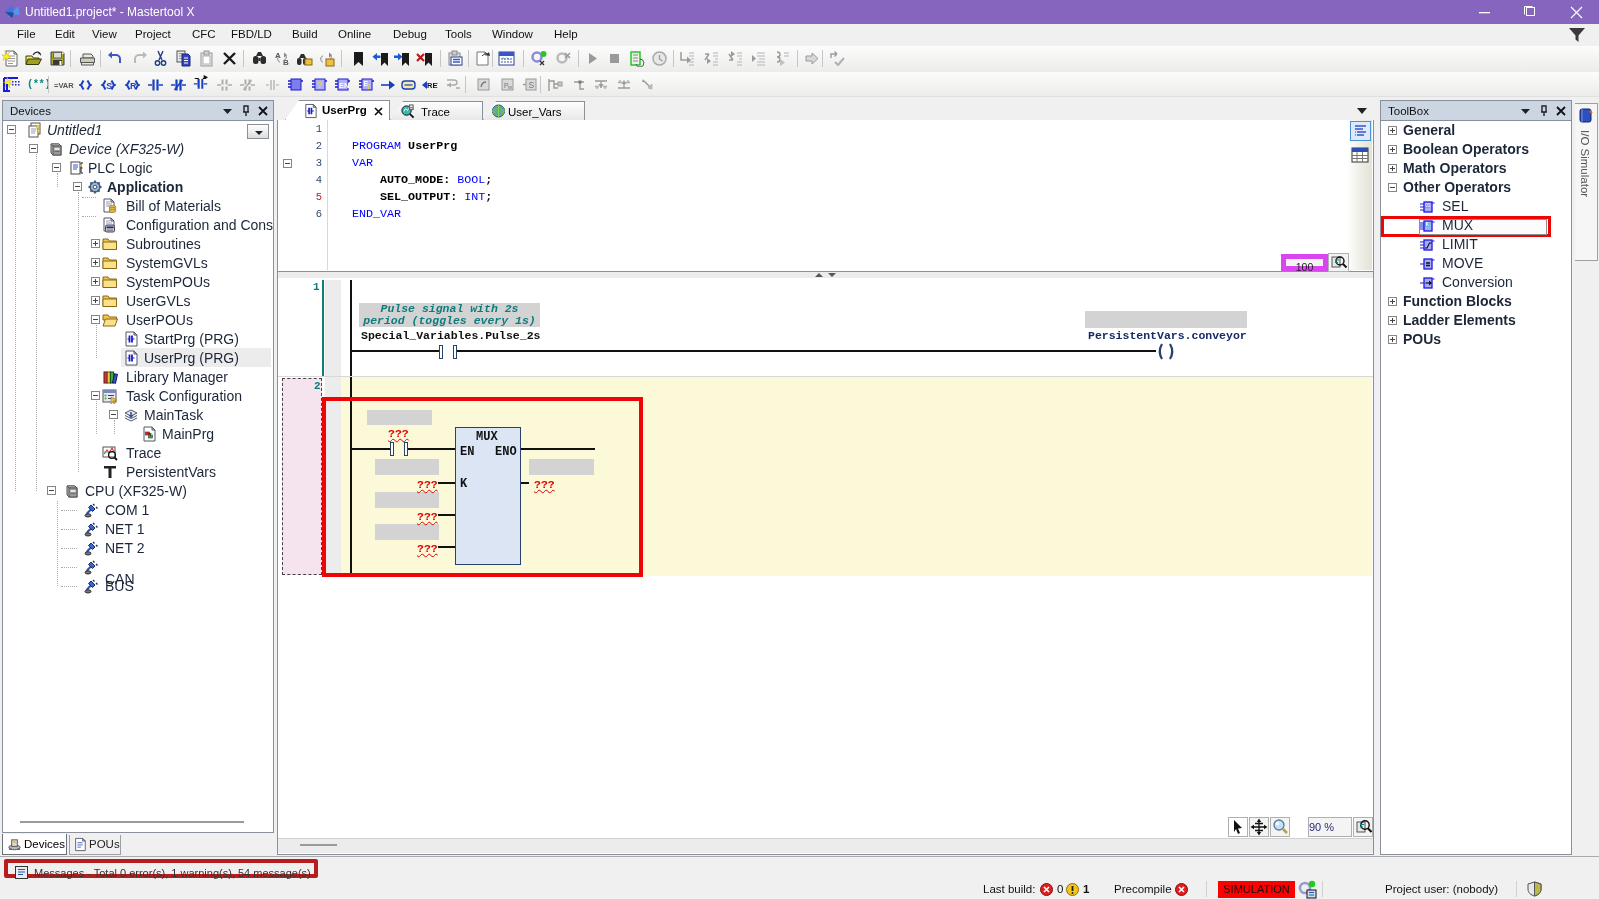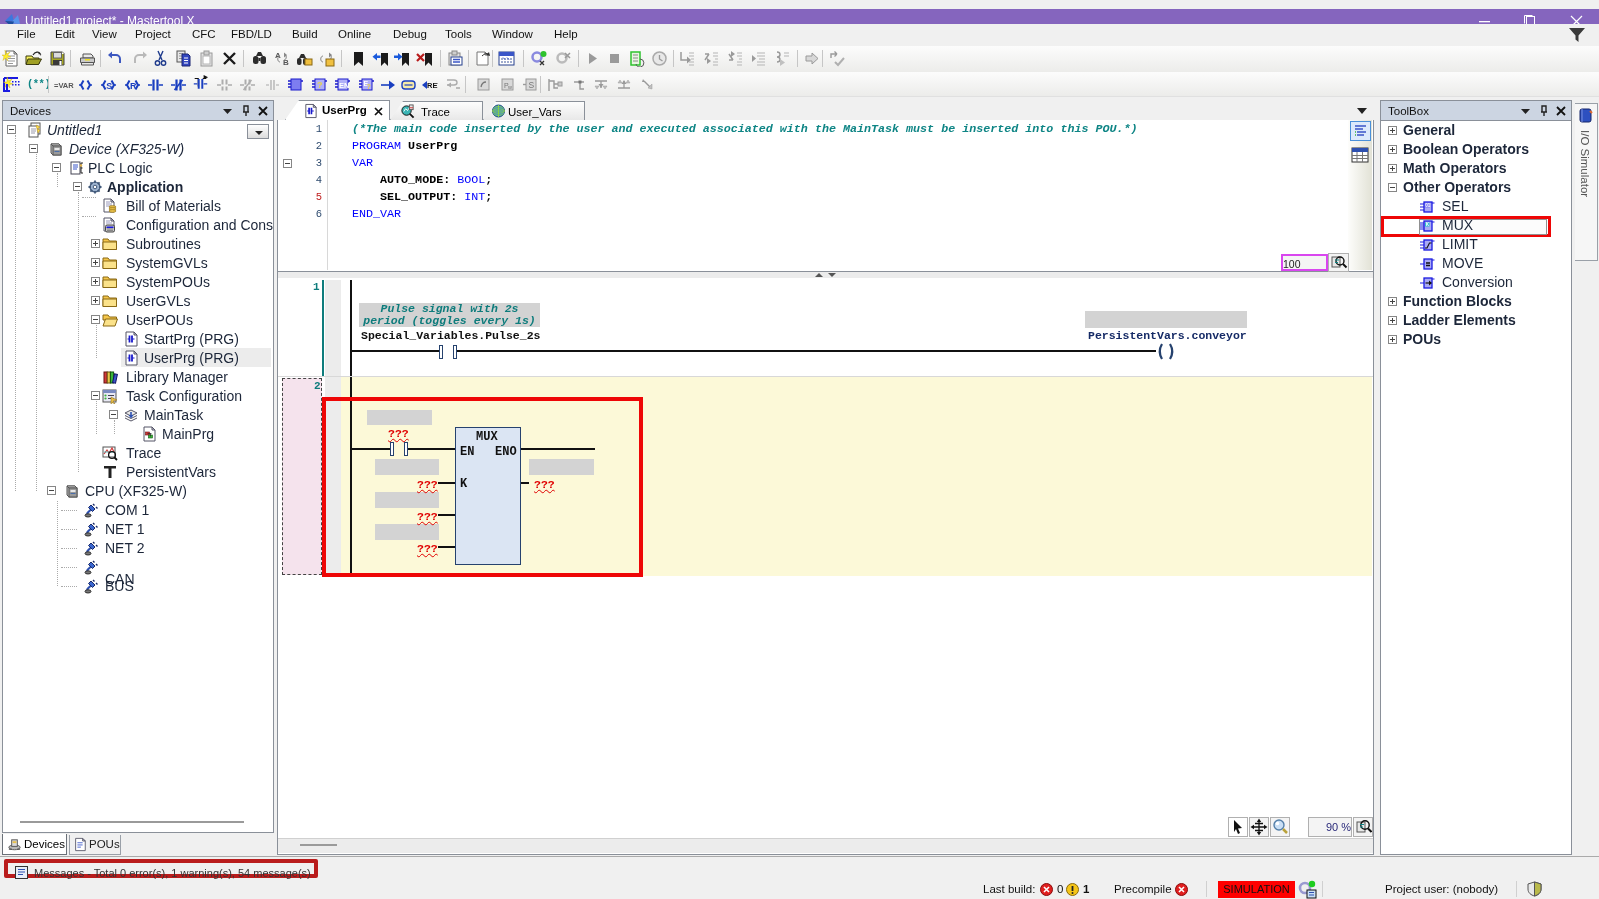--- a/index.html
+++ b/index.html
@@ -2,21 +2,21 @@
 <html><head>
 <meta charset="utf-8">
 <style>
 * { box-sizing: border-box; }
 html,body { margin:0; padding:0; }
 body { width:1599px; height:899px; position:relative; overflow:hidden;
   font-family:"Liberation Sans",sans-serif; background:#f0f0f0; }
 .abs { position:absolute; }
 .mono { font-family:"Liberation Mono",monospace; }
 
-#titlebar { left:0; top:0; width:1599px; height:24px; background:#8565be; color:#fff;margin-top:9px; }
+#titlebar { left:0; top:0; width:1599px; height:24px; background:#8565be; color:#fff; }
 #titlebar .ttl { position:absolute; left:25px; top:5px; font-size:12px; }
 .winbtn { position:absolute; top:0; width:34px; height:24px; color:#fff; text-align:center; }
 
 #menubar { left:0; top:24px; width:1599px; height:22px; background:#f0f0f0; font-size:11.5px; color:#111; }
 #menubar span { position:absolute; top:4px; }
 
 #tb1 { left:0; top:46px; width:1599px; height:26px; background:linear-gradient(#fcfcfc,#ececea); }
 #tb2 { left:0; top:72px; width:1599px; height:25px; background:linear-gradient(#fcfcfc,#ececea); border-bottom:1px solid #e0e0e0; }
 .tsep { position:absolute; top:4px; width:1px; height:17px; background:#c6c6c6; }
 .ic { position:absolute; width:17px; height:17px; }
@@ -724,41 +724,40 @@
   <div class="lnum" style="top:1px;left:4px">1</div>
   <div class="lnum" style="top:18px;left:4px">2</div>
   <div class="lnum" style="top:35px;left:4px">3</div>
   <div class="lnum" style="top:52px;left:4px">4</div>
   <div class="lnum" style="top:69px;left:4px;color:#c02020">5</div>
   <div class="lnum" style="top:86px;left:4px">6</div>
   <div class="abs" style="left:5px;top:39px;width:9px;height:9px;border:1px solid #868686;background:#fff">
       <i class="abs" style="left:1px;right:1px;top:3px;height:1px;background:#444"></i>
     </div>
   <div class="abs" style="left:49px;top:0;width:1px;height:150px;background:#d8d8d8"></div>
-  <div class="dline" style="top:1px;color:#0e8585;font-style:italic">(*The main code inserted by the user and executed associated with the MainTask must be inserted into this POU.*)</div>
   <div class="dline" style="top:18px"><span class="kw">PROGRAM</span> UserPrg</div>
   <div class="dline" style="top:35px"><span class="kw">VAR</span></div>
   <div class="dline" style="top:52px">    AUTO_MODE: <span class="kw">BOOL</span>;</div>
   <div class="dline" style="top:69px">    SEL_OUTPUT: <span class="kw">INT</span>;</div>
   <div class="dline" style="top:86px"><span class="kw">END_VAR</span></div>
   <div class="abs" style="left:1070px;top:0;width:24px;height:150px;background:linear-gradient(90deg,#fdfdfb,#e2e2d6)"></div>
   <div class="abs" style="left:1072px;top:1px;width:21px;height:20px;border:1px solid #4a90d9;background:#dceafb">
     <svg width="19" height="18" viewBox="0 0 19 18">
         <path d="M4 4 h11 M4 7 h8 M6 10 h9 M6 13 h7" stroke="#3a56c8" stroke-width="1.4"></path>
         <path d="M4 10 h1 M4 13 h1" stroke="#3ab53a" stroke-width="1.4"></path>
       </svg>
   </div>
   <div class="abs" style="left:1073px;top:27px;width:19px;height:17px">
     <svg width="19" height="17" viewBox="0 0 19 17">
         <rect x="1" y="1" width="16" height="14" fill="#fff" stroke="#333"></rect>
         <rect x="1" y="1" width="16" height="4" fill="#2d50b0"></rect>
         <path d="M1 8.5 h16 M1 11.5 h16 M6 5 v10 M11.5 5 v10" stroke="#777"></path>
       </svg>
   </div>
-  <div class="abs" style="left:1003px;top:134px;width:47px;height:17px;border:2px solid #d946ef;background:#f4f4f4;font-size:10.5px;line-height:16px;color:#222">100</div>
+  <div class="abs" style="left:1003px;top:134px;width:47px;height:17px;border:5px solid #d946ef;background:#f4f4f4;font-size:10.5px;text-align:center;line-height:16px;color:#222">100</div>
   <div class="abs" style="left:1050px;top:133px;width:21px;height:19px;border:1px solid #b0b0b0;background:#f4f4f4">
     <svg width="19" height="17" viewBox="0 0 19 17">
         <rect x="3" y="3" width="8" height="10" fill="#e8e8e8" stroke="#555"></rect>
         <circle cx="11" cy="7" r="4" fill="none" stroke="#111" stroke-width="1.4"></circle>
         <path d="M14 10 l3.5 3.5" stroke="#111" stroke-width="2"></path>
         <path d="M6 6 h4 M6 8.5 h3" stroke="#0e8585"></path>
       </svg>
   </div>
 </div>
 
@@ -835,21 +834,21 @@
         <polygon points="17.5,9 14,6.8 14,11.2" fill="#111"></polygon>
       </svg>
   </div>
   <div class="abs" style="left:992px;top:539px;width:20px;height:20px;border:1px solid #b0b0b0;background:#f4f4f4">
     <svg width="18" height="18" viewBox="0 0 18 18">
         <circle cx="8" cy="7" r="5" fill="#c9dff5" stroke="#5580a9" stroke-width="1.4"></circle>
         <circle cx="6.5" cy="5.5" r="1.8" fill="#fff"></circle>
         <path d="M12 11 l4 4" stroke="#b9a23a" stroke-width="2.5"></path>
       </svg>
   </div>
-  <div class="abs" style="left:1030px;top:539px;width:44px;height:20px;border:1px solid #b0b0b0;background:#f4f4f4;font-size:11px;text-align:right;line-height:18px;color:#2a2a7a">90 %</div>
+  <div class="abs" style="left:1030px;top:539px;width:44px;height:20px;border:1px solid #b0b0b0;background:#f4f4f4;font-size:11px;text-align:left;line-height:18px;color:#2a2a7a">90 %</div>
   <div class="abs" style="left:1075px;top:539px;width:20px;height:20px;border:1px solid #b0b0b0;background:#f4f4f4">
     <svg width="18" height="18" viewBox="0 0 18 18">
         <rect x="3" y="4" width="8" height="10" fill="#e8e8e8" stroke="#555"></rect>
         <circle cx="11" cy="7" r="4.2" fill="none" stroke="#111" stroke-width="1.4"></circle>
         <path d="M14 10.5 l3.5 3.5" stroke="#111" stroke-width="2"></path>
         <path d="M6 6.5 h4 M6 9 h3" stroke="#0e8585"></path>
       </svg>
   </div>
   <div class="abs" style="left:0;top:560px;width:1095px;height:15px;background:#ececec;border-top:1px solid #d0d0d0"></div>
   <div class="abs" style="left:22px;top:566px;width:37px;height:2px;background:#9a9a9a"></div>

